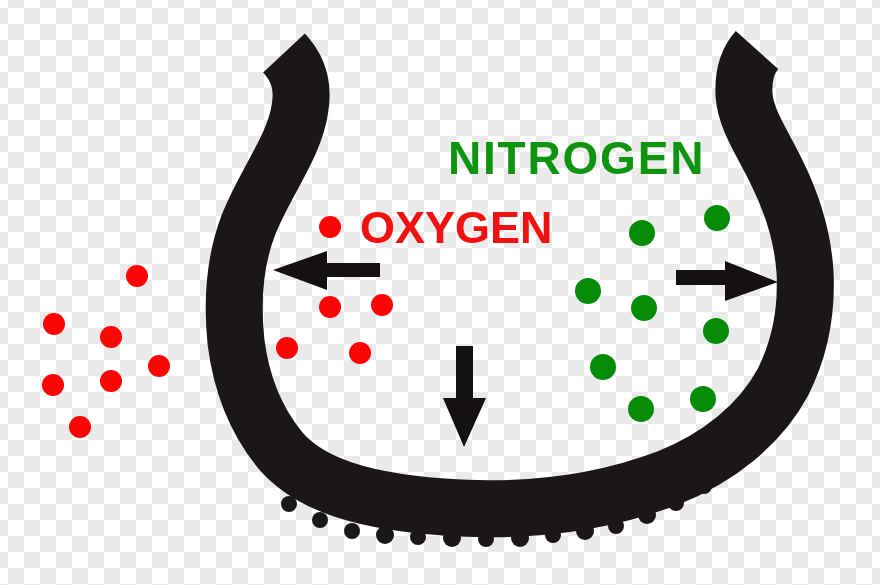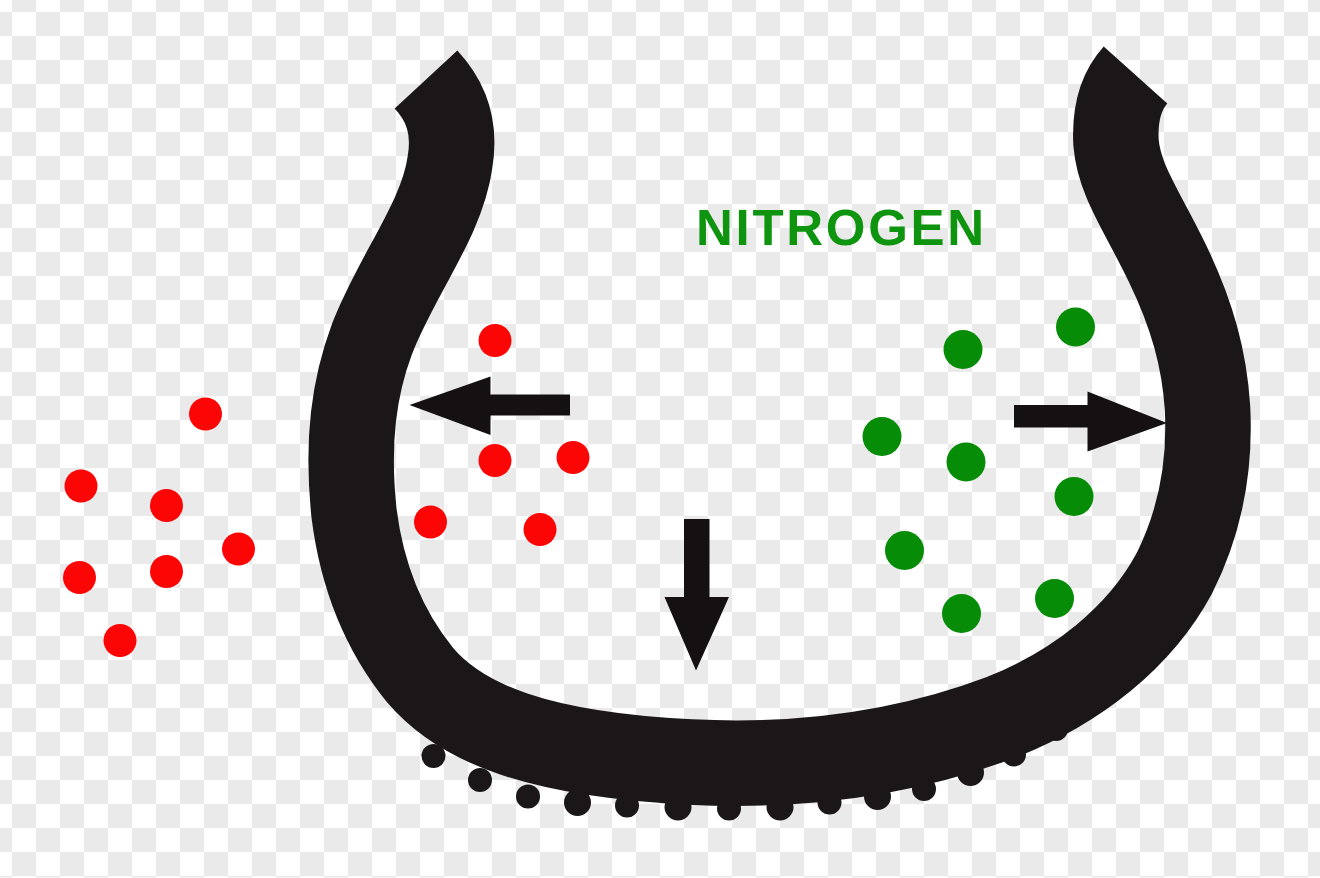--- a/index.html
+++ b/index.html
@@ -85,15 +85,16 @@
         <circle cx="717" cy="218" r="13" fill="#068c06"></circle>
         <circle cx="588" cy="291" r="13" fill="#068c06"></circle>
         <circle cx="644" cy="308" r="13" fill="#068c06"></circle>
         <circle cx="716" cy="331" r="13" fill="#068c06"></circle>
         <circle cx="603" cy="367" r="13" fill="#068c06"></circle>
         <circle cx="641" cy="409" r="13" fill="#068c06"></circle>
         <circle cx="703" cy="399" r="13" fill="#068c06"></circle>
       </g>
   </svg>
 
-  <div class="gas-label" id="nitrogen-label" style="left: 464px; top: 135px; color: rgb(15, 148, 15); font-size: 34px; letter-spacing: 1.8px;">NITROGEN</div>
+  <div class="gas-label" id="nitrogen-label" style="left: 448px; top: 135px; color: rgb(15, 148, 15); font-size: 46px; letter-spacing: 1.8px;">NITROGEN</div>
 
+  <div class="gas-label" id="oxygen-label" style="left: 360px; top: 205px; color: rgb(240, 17, 17); font-size: 45px; letter-spacing: 0px;">OXYGEN</div>
 </div>
 
 </body></html>

